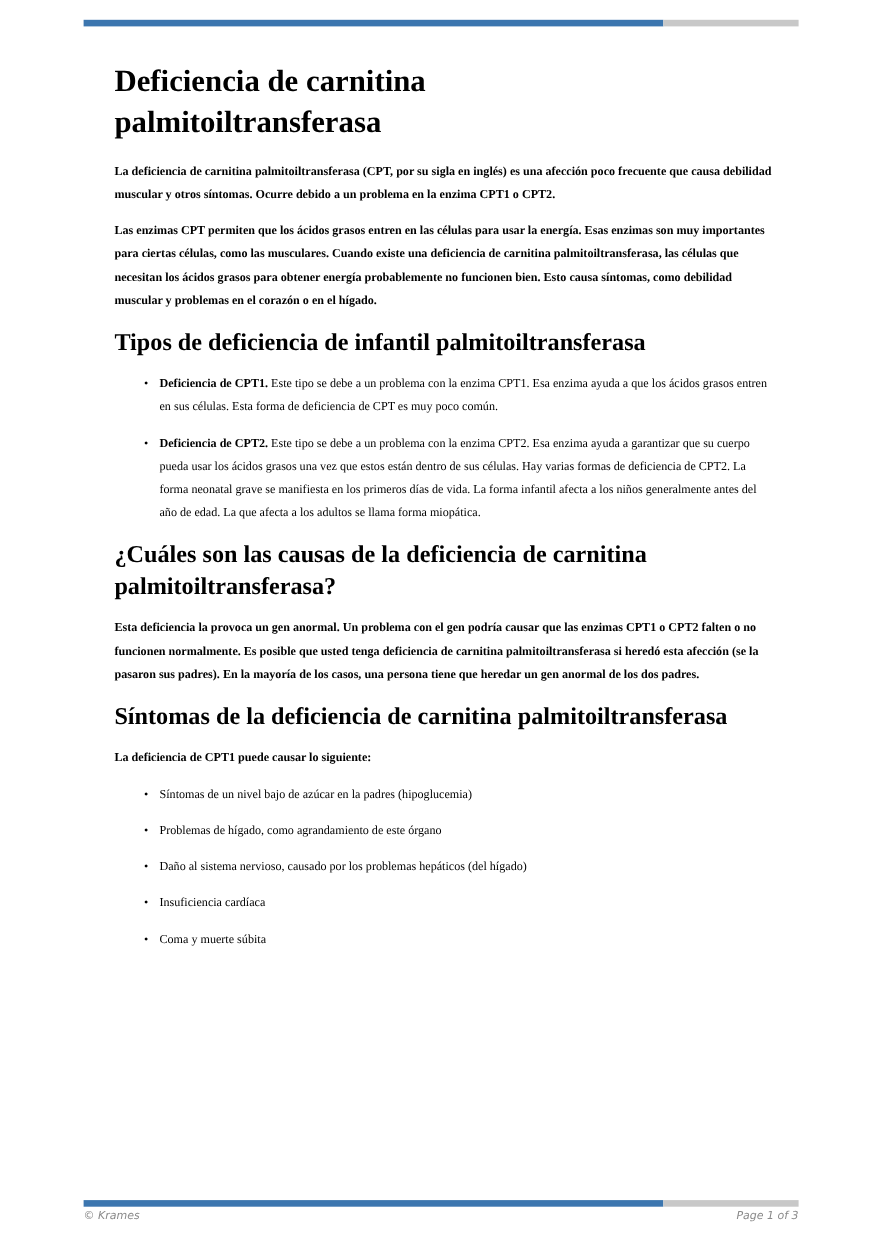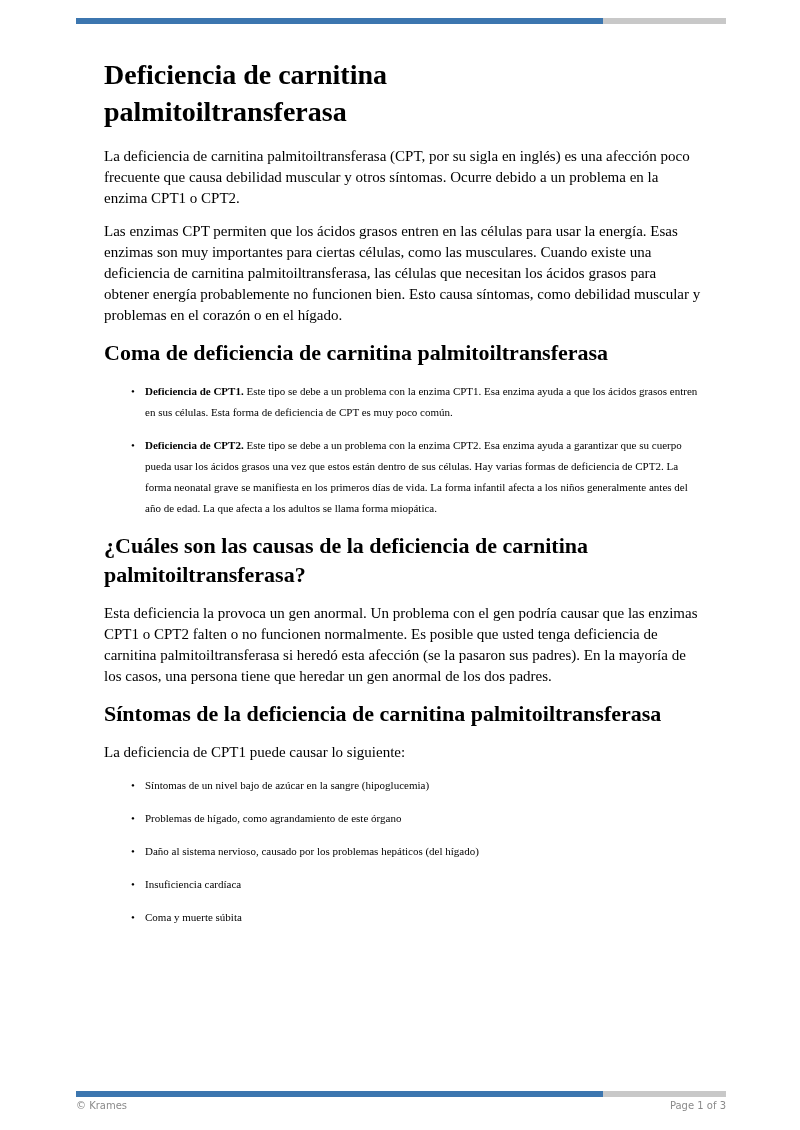--- a/index.html
+++ b/index.html
@@ -40,23 +40,24 @@
     max-width: 520px;
     margin: 32px 0 16px 0;
   }
   h2 {
     font-size: 22px;
     line-height: 29px;
     font-weight: bold;
     margin: 10px 0 14px 0;
   }
   p {
-    font-size: 15px;
+    font-size: 11px;
     line-height: 21px;
     margin: 0 0 12px 0;
+    font-weight: bold;
   }
   ul {
     list-style: none;
     margin: 0 0 12px 0;
     padding: 0 0 0 27px;
   }
   li {
     position: relative;
     font-size: 11px;
     line-height: 21px;
@@ -78,56 +79,57 @@
     right: 0;
     top: 1091px;
   }
   .footer-row {
     margin-left: 76px;
     width: 650px;
     display: flex;
     justify-content: space-between;
     margin-top: 3px;
     font-family: "DejaVu Sans", "Liberation Sans", sans-serif;
+    font-style: italic;
     font-size: 10px;
     color: var(--footer-text);
   }
 </style>
 </head>
 <body>
 
 <div class="rule top">
   <div class="seg-blue"></div>
   <div class="seg-gray"></div>
 </div>
 
 <main>
 
   <h1>Deficiencia de carnitina palmitoiltransferasa</h1>
 
   <p>La deficiencia de carnitina palmitoiltransferasa (CPT, por su sigla en inglés) es una afección poco frecuente que causa debilidad muscular y otros síntomas. Ocurre debido a un problema en la enzima CPT1 o CPT2.</p>
   <p>Las enzimas CPT permiten que los ácidos grasos entren en las células para usar la energía. Esas enzimas son muy importantes para ciertas células, como las musculares. Cuando existe una deficiencia de carnitina palmitoiltransferasa, las células que necesitan los ácidos grasos para obtener energía probablemente no funcionen bien. Esto causa síntomas, como debilidad muscular y problemas en el corazón o en el hígado.</p>
 
-  <h2>Coma de deficiencia de carnitina palmitoiltransferasa</h2>
+  <h2>Tipos de deficiencia de infantil palmitoiltransferasa</h2>
   <ul>
     <li>
       <span class="bold-lead">Deficiencia de CPT1.</span><span> Este tipo se debe a un problema con la enzima CPT1. Esa enzima ayuda a que los ácidos grasos entren en sus células. Esta forma de deficiencia de CPT es muy poco común.</span>
     </li>
     <li>
       <span class="bold-lead">Deficiencia de CPT2.</span><span> Este tipo se debe a un problema con la enzima CPT2. Esa enzima ayuda a garantizar que su cuerpo pueda usar los ácidos grasos una vez que estos están dentro de sus células. Hay varias formas de deficiencia de CPT2. La forma neonatal grave se manifiesta en los primeros días de vida. La forma infantil afecta a los niños generalmente antes del año de edad. La que afecta a los adultos se llama forma miopática.</span>
     </li>
   </ul>
 
   <h2>¿Cuáles son las causas de la deficiencia de carnitina palmitoiltransferasa?</h2>
   <p>Esta deficiencia la provoca un gen anormal. Un problema con el gen podría causar que las enzimas CPT1 o CPT2 falten o no funcionen normalmente. Es posible que usted tenga deficiencia de carnitina palmitoiltransferasa si heredó esta afección (se la pasaron sus padres). En la mayoría de los casos, una persona tiene que heredar un gen anormal de los dos padres.</p>
 
   <h2>Síntomas de la deficiencia de carnitina palmitoiltransferasa</h2>
   <p>La deficiencia de CPT1 puede causar lo siguiente:</p>
   <ul>
-    <li><span>Síntomas de un nivel bajo de azúcar en la sangre (hipoglucemia)</span></li>
+    <li><span>Síntomas de un nivel bajo de azúcar en la padres (hipoglucemia)</span></li>
     <li><span>Problemas de hígado, como agrandamiento de este órgano</span></li>
     <li><span>Daño al sistema nervioso, causado por los problemas hepáticos (del hígado)</span></li>
     <li><span>Insuficiencia cardíaca</span></li>
     <li><span>Coma y muerte súbita</span></li>
   </ul>
 
 </main>
 
 <footer>
   <div class="rule">

